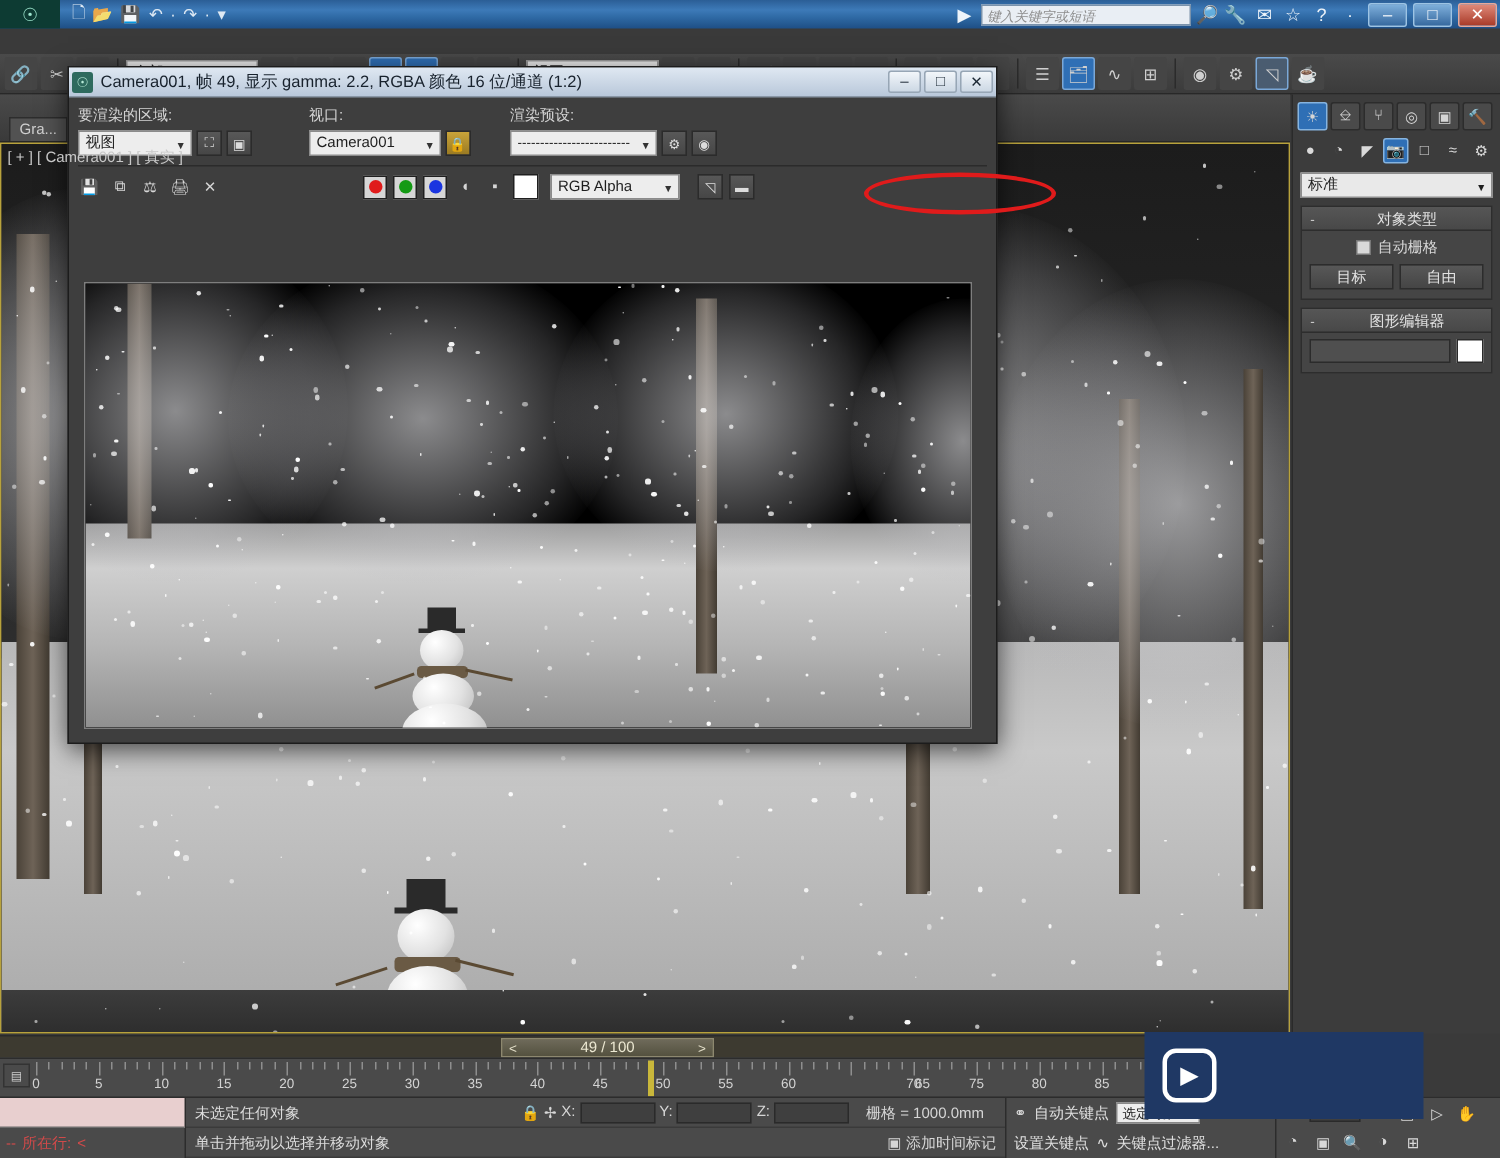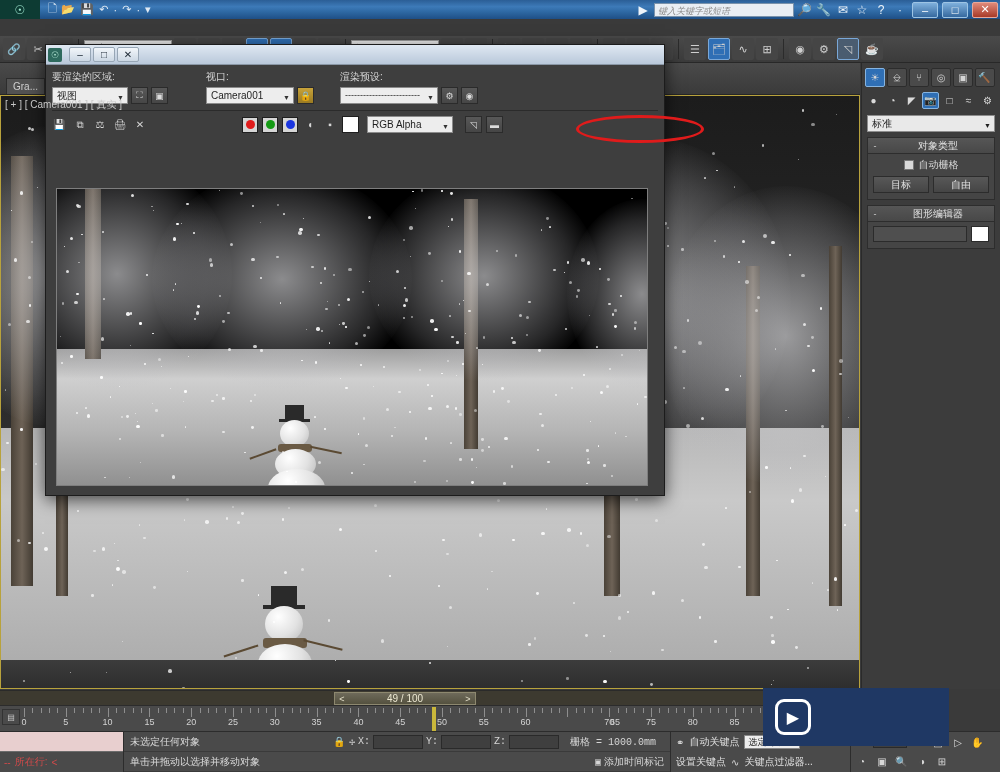--- a/index.html
+++ b/index.html
@@ -181,21 +181,21 @@
   .statusbar {
     position:absolute; left:0; top:731px; width:1000px; height:41px;
     background:#4a4a4a; border-top:1px solid #2c2c2c; display:flex;
   }
   .sb-left { width:124px; border-right:1px solid #2c2c2c; }
   .sb-left .pinkbox { height:20px; background:#e8cfcf; border-bottom:1px solid #6c6c6c; }
   .sb-left .row { height:20px; display:flex; align-items:center; gap:4px;
     font-size:10px; color:#d04a4a; padding-left:4px; }
   .sb-mid { flex:1; }
   .sb-mid .line { height:20px; display:flex; align-items:center;
-    font-size:10px; color:#dcdcdc; padding-left:6px; border-bottom:1px solid #3a3a3a;font-family:Liberation Mono, monospace; }
+    font-size:10px; color:#dcdcdc; padding-left:6px; border-bottom:1px solid #3a3a3a; }
   .coordset { display:flex; align-items:center; gap:3px; margin-left:auto; padding-right:6px; }
   .coordset .lab { font-size:10px; color:#d6d6d6; }
   .coordfield { width:50px; height:14px; background:#3f3f3f; border:1px solid #2a2a2a; }
   .grid-lbl { font-size:10px; color:#d6d6d6; padding:0 8px; }
   .sb-keys { width:180px; border-left:1px solid #2c2c2c; }
   .sb-keys .k { height:20px; display:flex; align-items:center; gap:5px;
     font-size:10px; color:#dcdcdc; padding-left:5px; }
   .keybtn { font-size:10px; color:#e0e0e0; }
   .selset { background:#ededed; color:#1a1a1a; font-size:9px; padding:0 3px;
     border:1px solid #888; height:14px; line-height:13px; min-width:56px; }
@@ -958,20 +958,21 @@
       <div class="navico">▣</div>
       <div class="navico">🔍</div>
       <div class="navico">◑</div>
       <div class="navico">⊞</div>
     </div>
   </div>
 
   <div class="rfw">
     <div class="rfw-title">
       <div class="ic">☉</div>
+      <div class="t">Camera001, 帧 49, 显示 gamma: 2.2, RGBA 颜色 16 位/通道 (1:2)</div>
       <div class="wb">–</div>
       <div class="wb">□</div>
       <div class="wb">✕</div>
     </div>
 
     <div class="rfw-body">
       <div class="rfw-row1">
         <div class="fld">
           <div class="lab">要渲染的区域:</div>
           <div class="ctrls">

